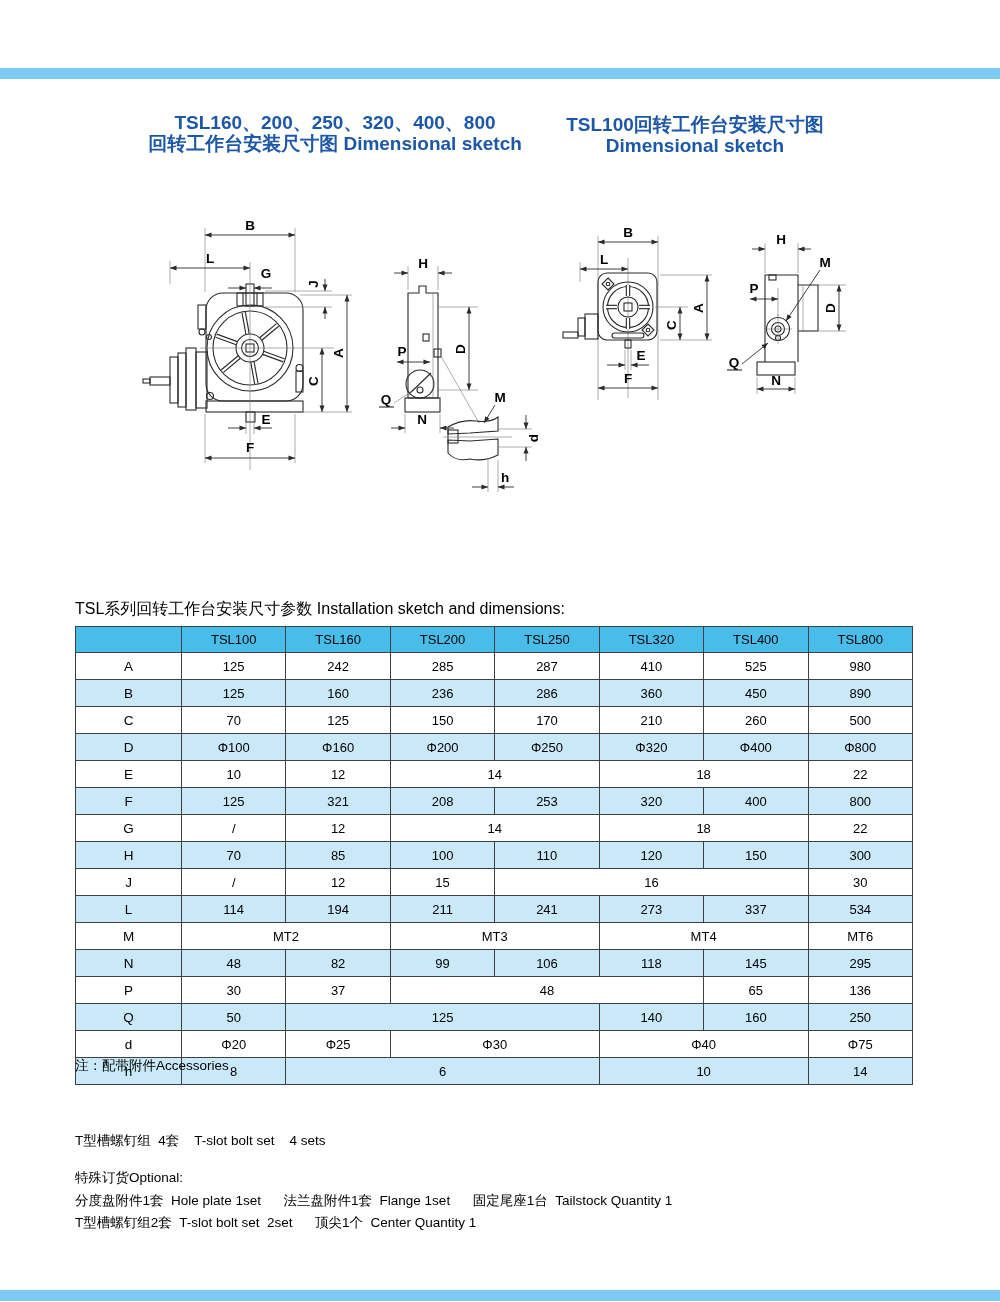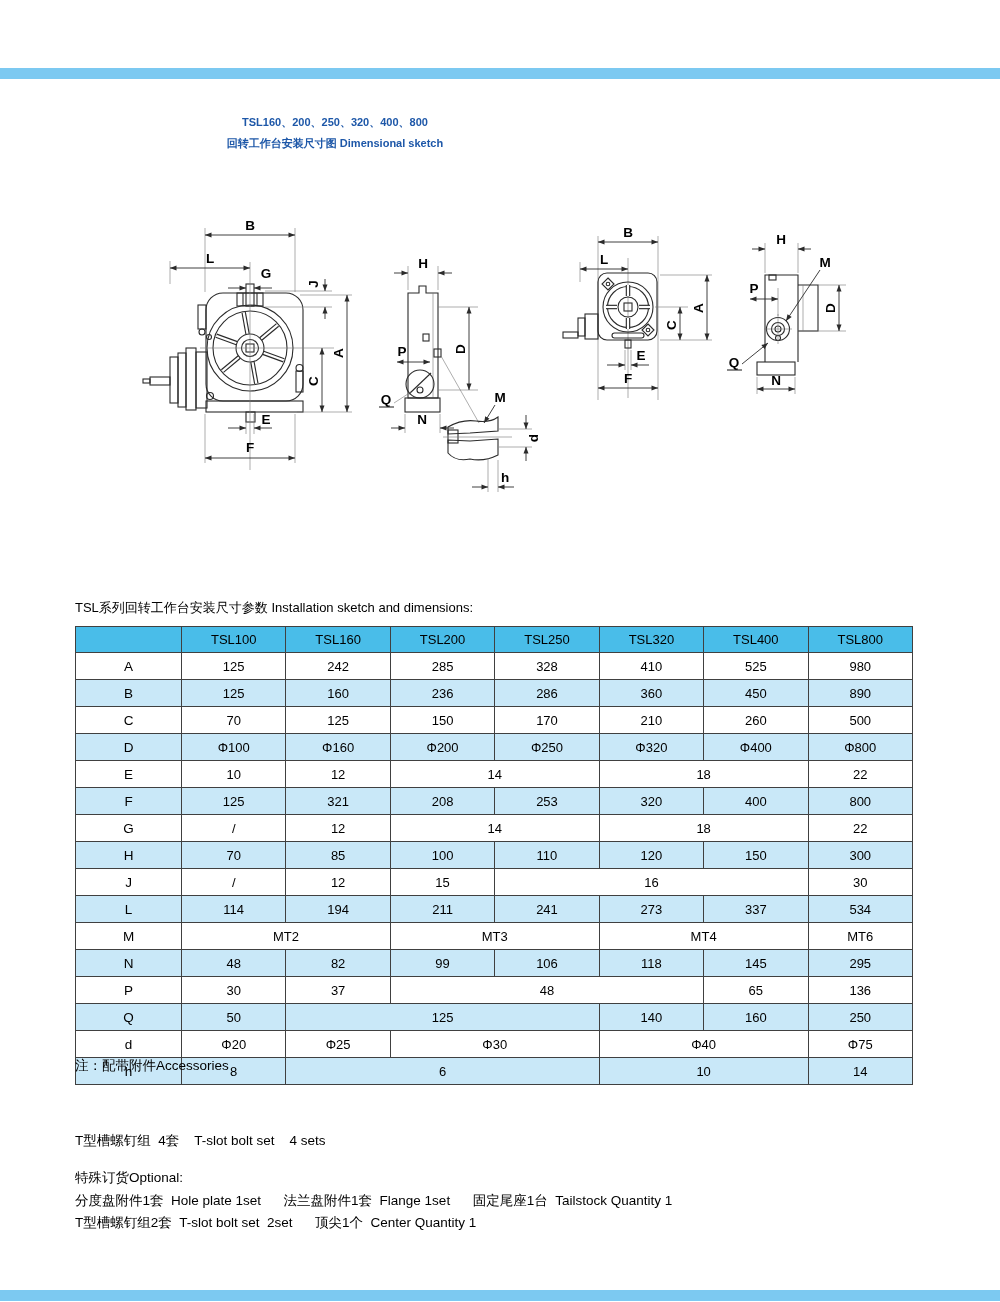--- a/index.html
+++ b/index.html
@@ -4,25 +4,25 @@
 <style>
   html,body{margin:0;padding:0;}
   body{
     width:1000px;height:1302px;position:relative;background:#ffffff;
     font-family:"Liberation Sans", sans-serif;color:#111;overflow:hidden;
   }
   .abs{position:absolute;}
   .bar{left:0;width:1000px;height:11px;background:var(--bar,#7CC9F1);}
   #topbar{top:68px;}
   #bottombar{top:1290px;}
-  .heading{color:var(--head,#1D57A8);font-weight:bold;font-size:11px;line-height:21px;text-align:center;}
+  .heading{color:var(--head,#1D57A8);font-weight:bold;font-size:19px;line-height:21px;text-align:center;}
   #heading-left{left:130px;top:112px;width:410px;}
   #heading-right{left:550px;top:114px;width:290px;}
   #drawings{left:140px;top:205px;}
-  #table-title{left:75px;top:599px;font-size:13px;color:#000;}
+  #table-title{left:75px;top:599px;font-size:16px;color:#000;}
   #dim-table{position:absolute;left:75px;top:626px;width:838px;border-collapse:collapse;table-layout:fixed;border-radius:30px;}
   #dim-table th,#dim-table td{
     border:1.5px solid #404040;height:26px;text-align:center;vertical-align:middle;
     font-size:13px;padding:0;font-weight:normal;color:#000;background:#fff;
   }
   #dim-table thead th{background:var(--hbg,#49BDE9);height:25px;}
   #dim-table tr.stripe td{background:var(--sbg,#C9E8F8);}
   #dim-table td.rowlabel{font-size:13.5px;}
   .note{left:75px;font-size:13.5px;color:#000;white-space:pre;}
   #note1{top:1057px;}
@@ -42,20 +42,22 @@
 <body>
 
 <div id="topbar" class="abs bar"></div>
 
 <div id="heading-left" class="abs heading">
   <div>TSL160、200、250、320、400、800</div>
   <div>回转工作台安装尺寸图 Dimensional sketch</div>
 </div>
 
 <div id="heading-right" class="abs heading">
+  <div>TSL100回转工作台安装尺寸图</div>
+  <div>Dimensional sketch</div>
 </div>
 
 <svg id="drawings" class="abs" width="790" height="310" viewBox="140 205 790 310" xmlns="http://www.w3.org/2000/svg">
   <defs>
     <marker id="ar" viewBox="0 0 10 10" refX="9.5" refY="5" markerWidth="8" markerHeight="8" orient="auto-start-reverse">
       <path d="M0.5,1.5 L9.5,5 L0.5,8.5 Z" fill="#2b2b2b"></path>
     </marker>
     <pattern id="hch" width="5" height="5" patternTransform="rotate(45)" patternUnits="userSpaceOnUse">
       <line x1="0" y1="0" x2="0" y2="5" stroke="#555" stroke-width="1"></line>
     </pattern>
@@ -314,21 +316,21 @@
       <th>TSL400</th>
       <th>TSL800</th>
     </tr>
   </thead>
   <tbody id="tbody">
       <tr>
         <td class="rowlabel">A</td>
         <td>125</td>
         <td>242</td>
         <td>285</td>
-        <td>328</td>
+        <td>287</td>
         <td>410</td>
         <td>525</td>
         <td>980</td>
       </tr>
       <tr class="stripe">
         <td class="rowlabel">B</td>
         <td>125</td>
         <td>160</td>
         <td>236</td>
         <td>286</td>

